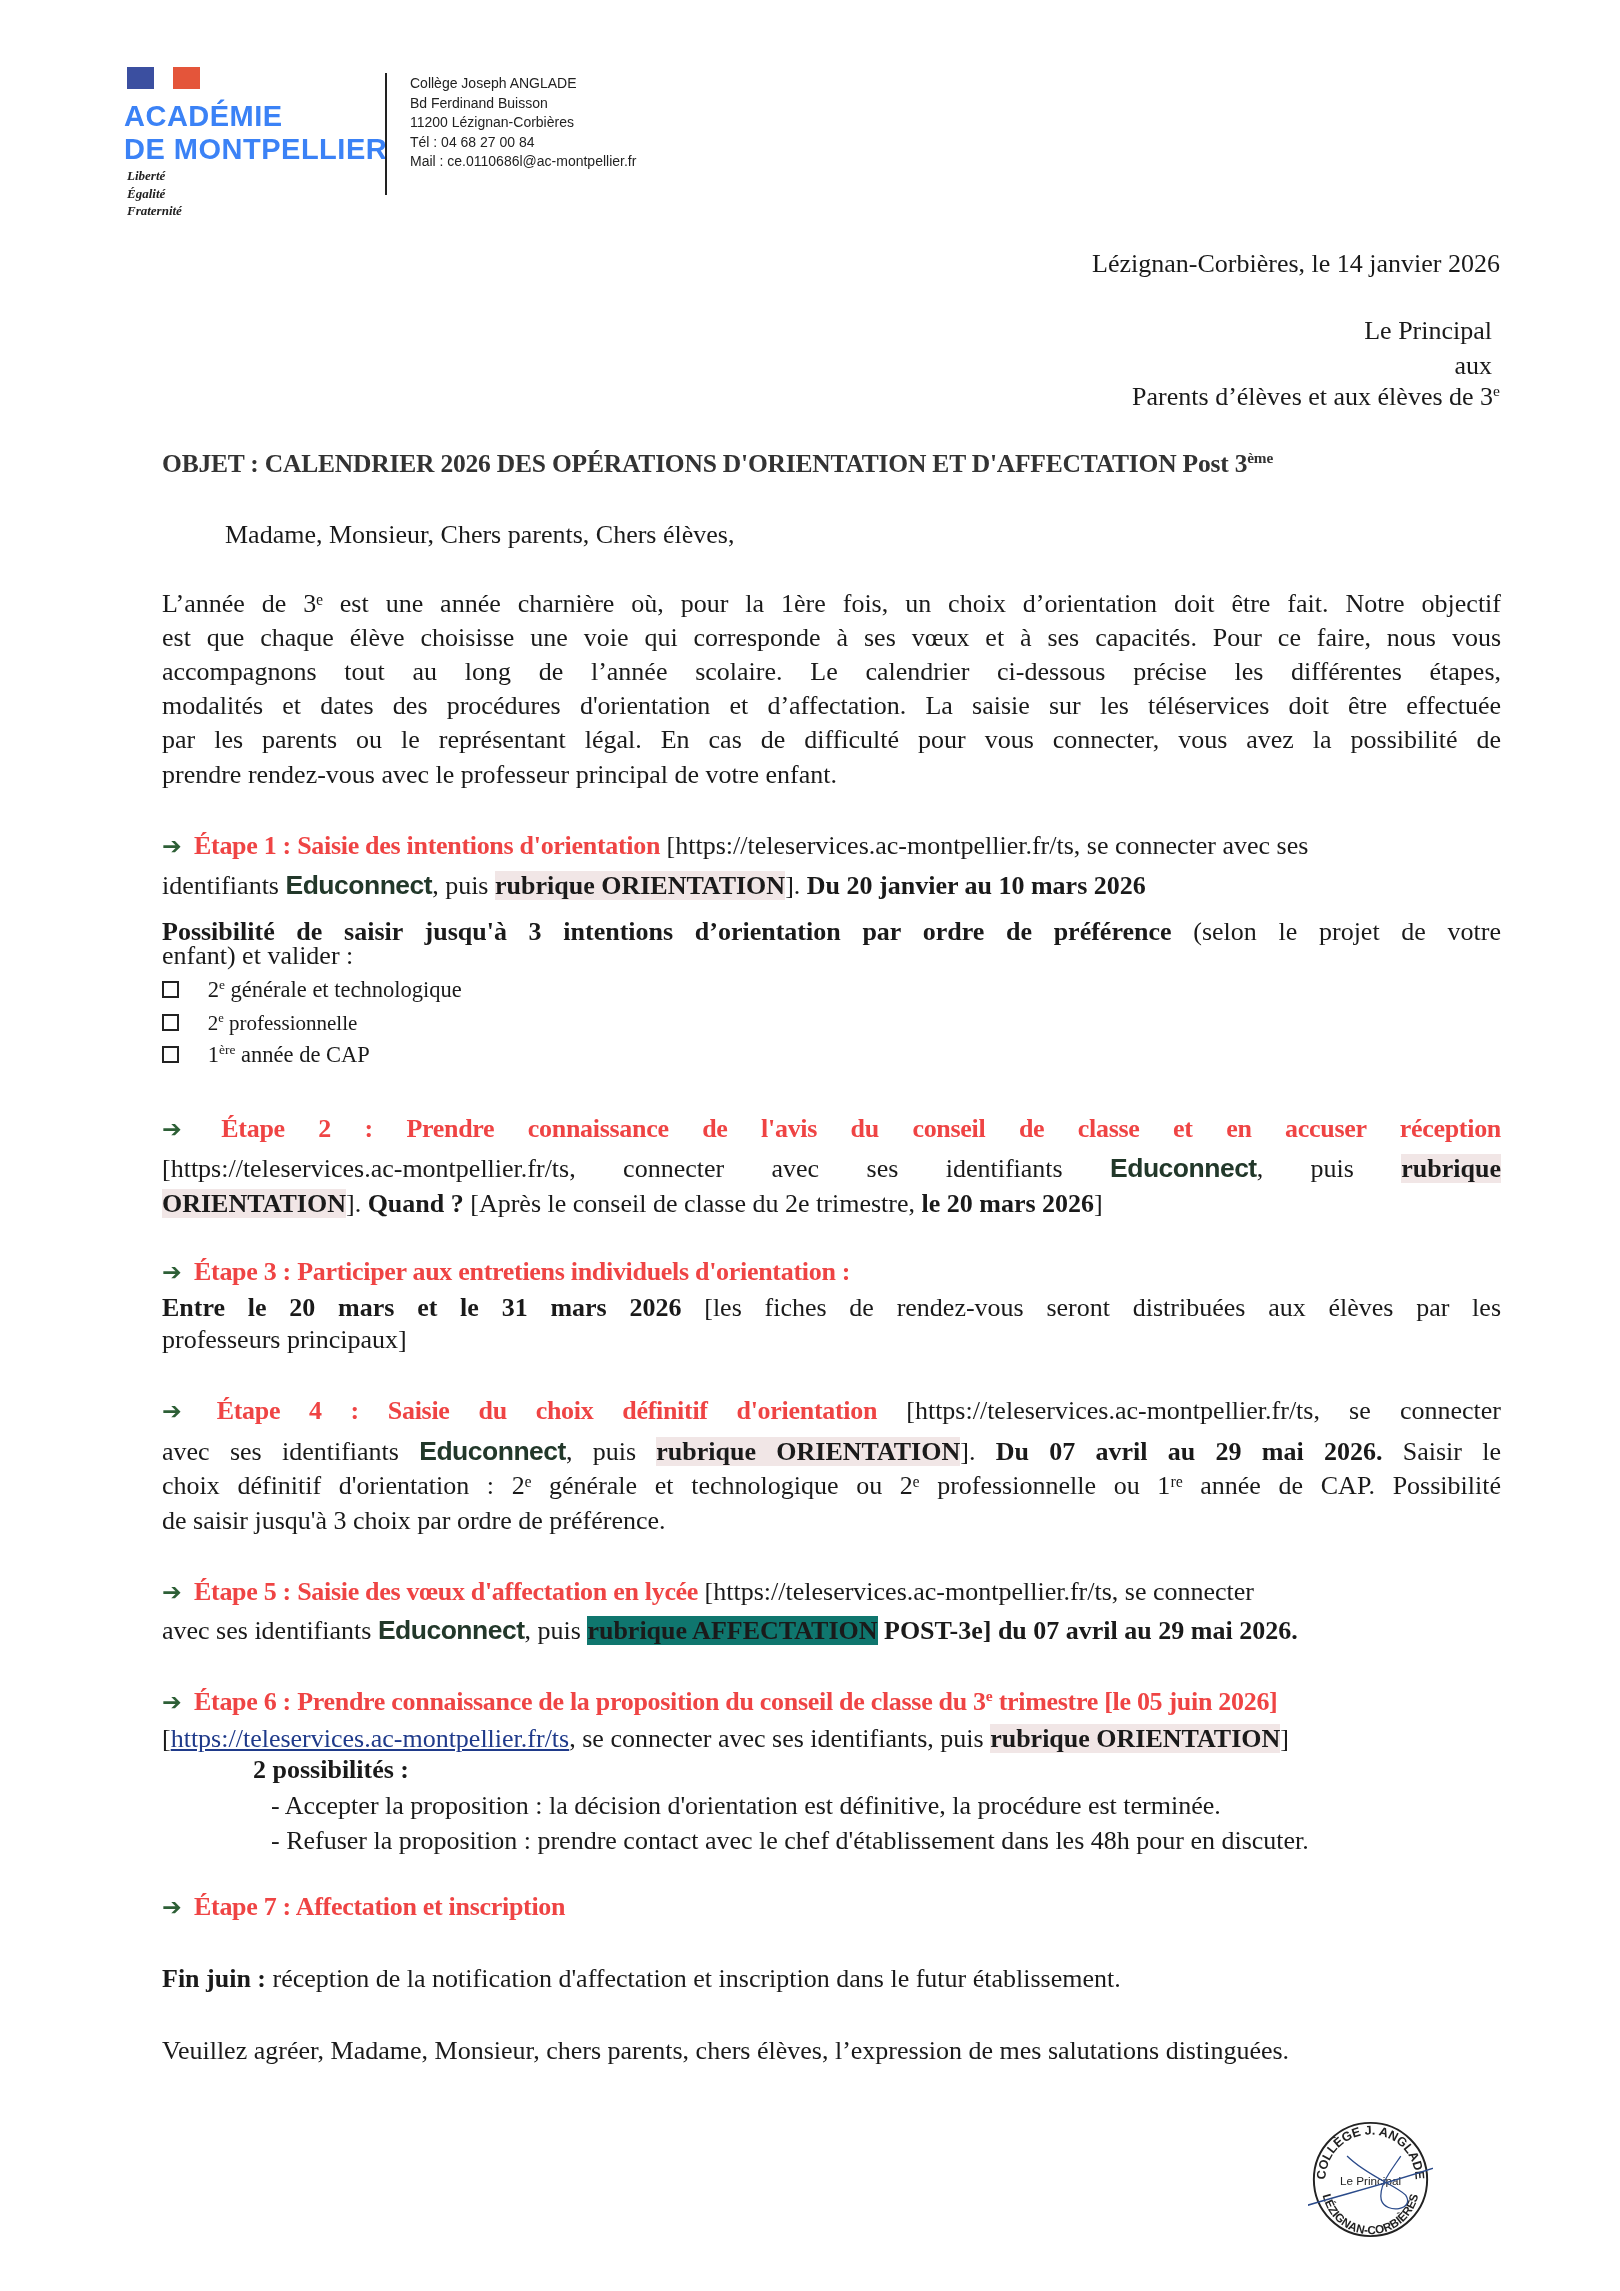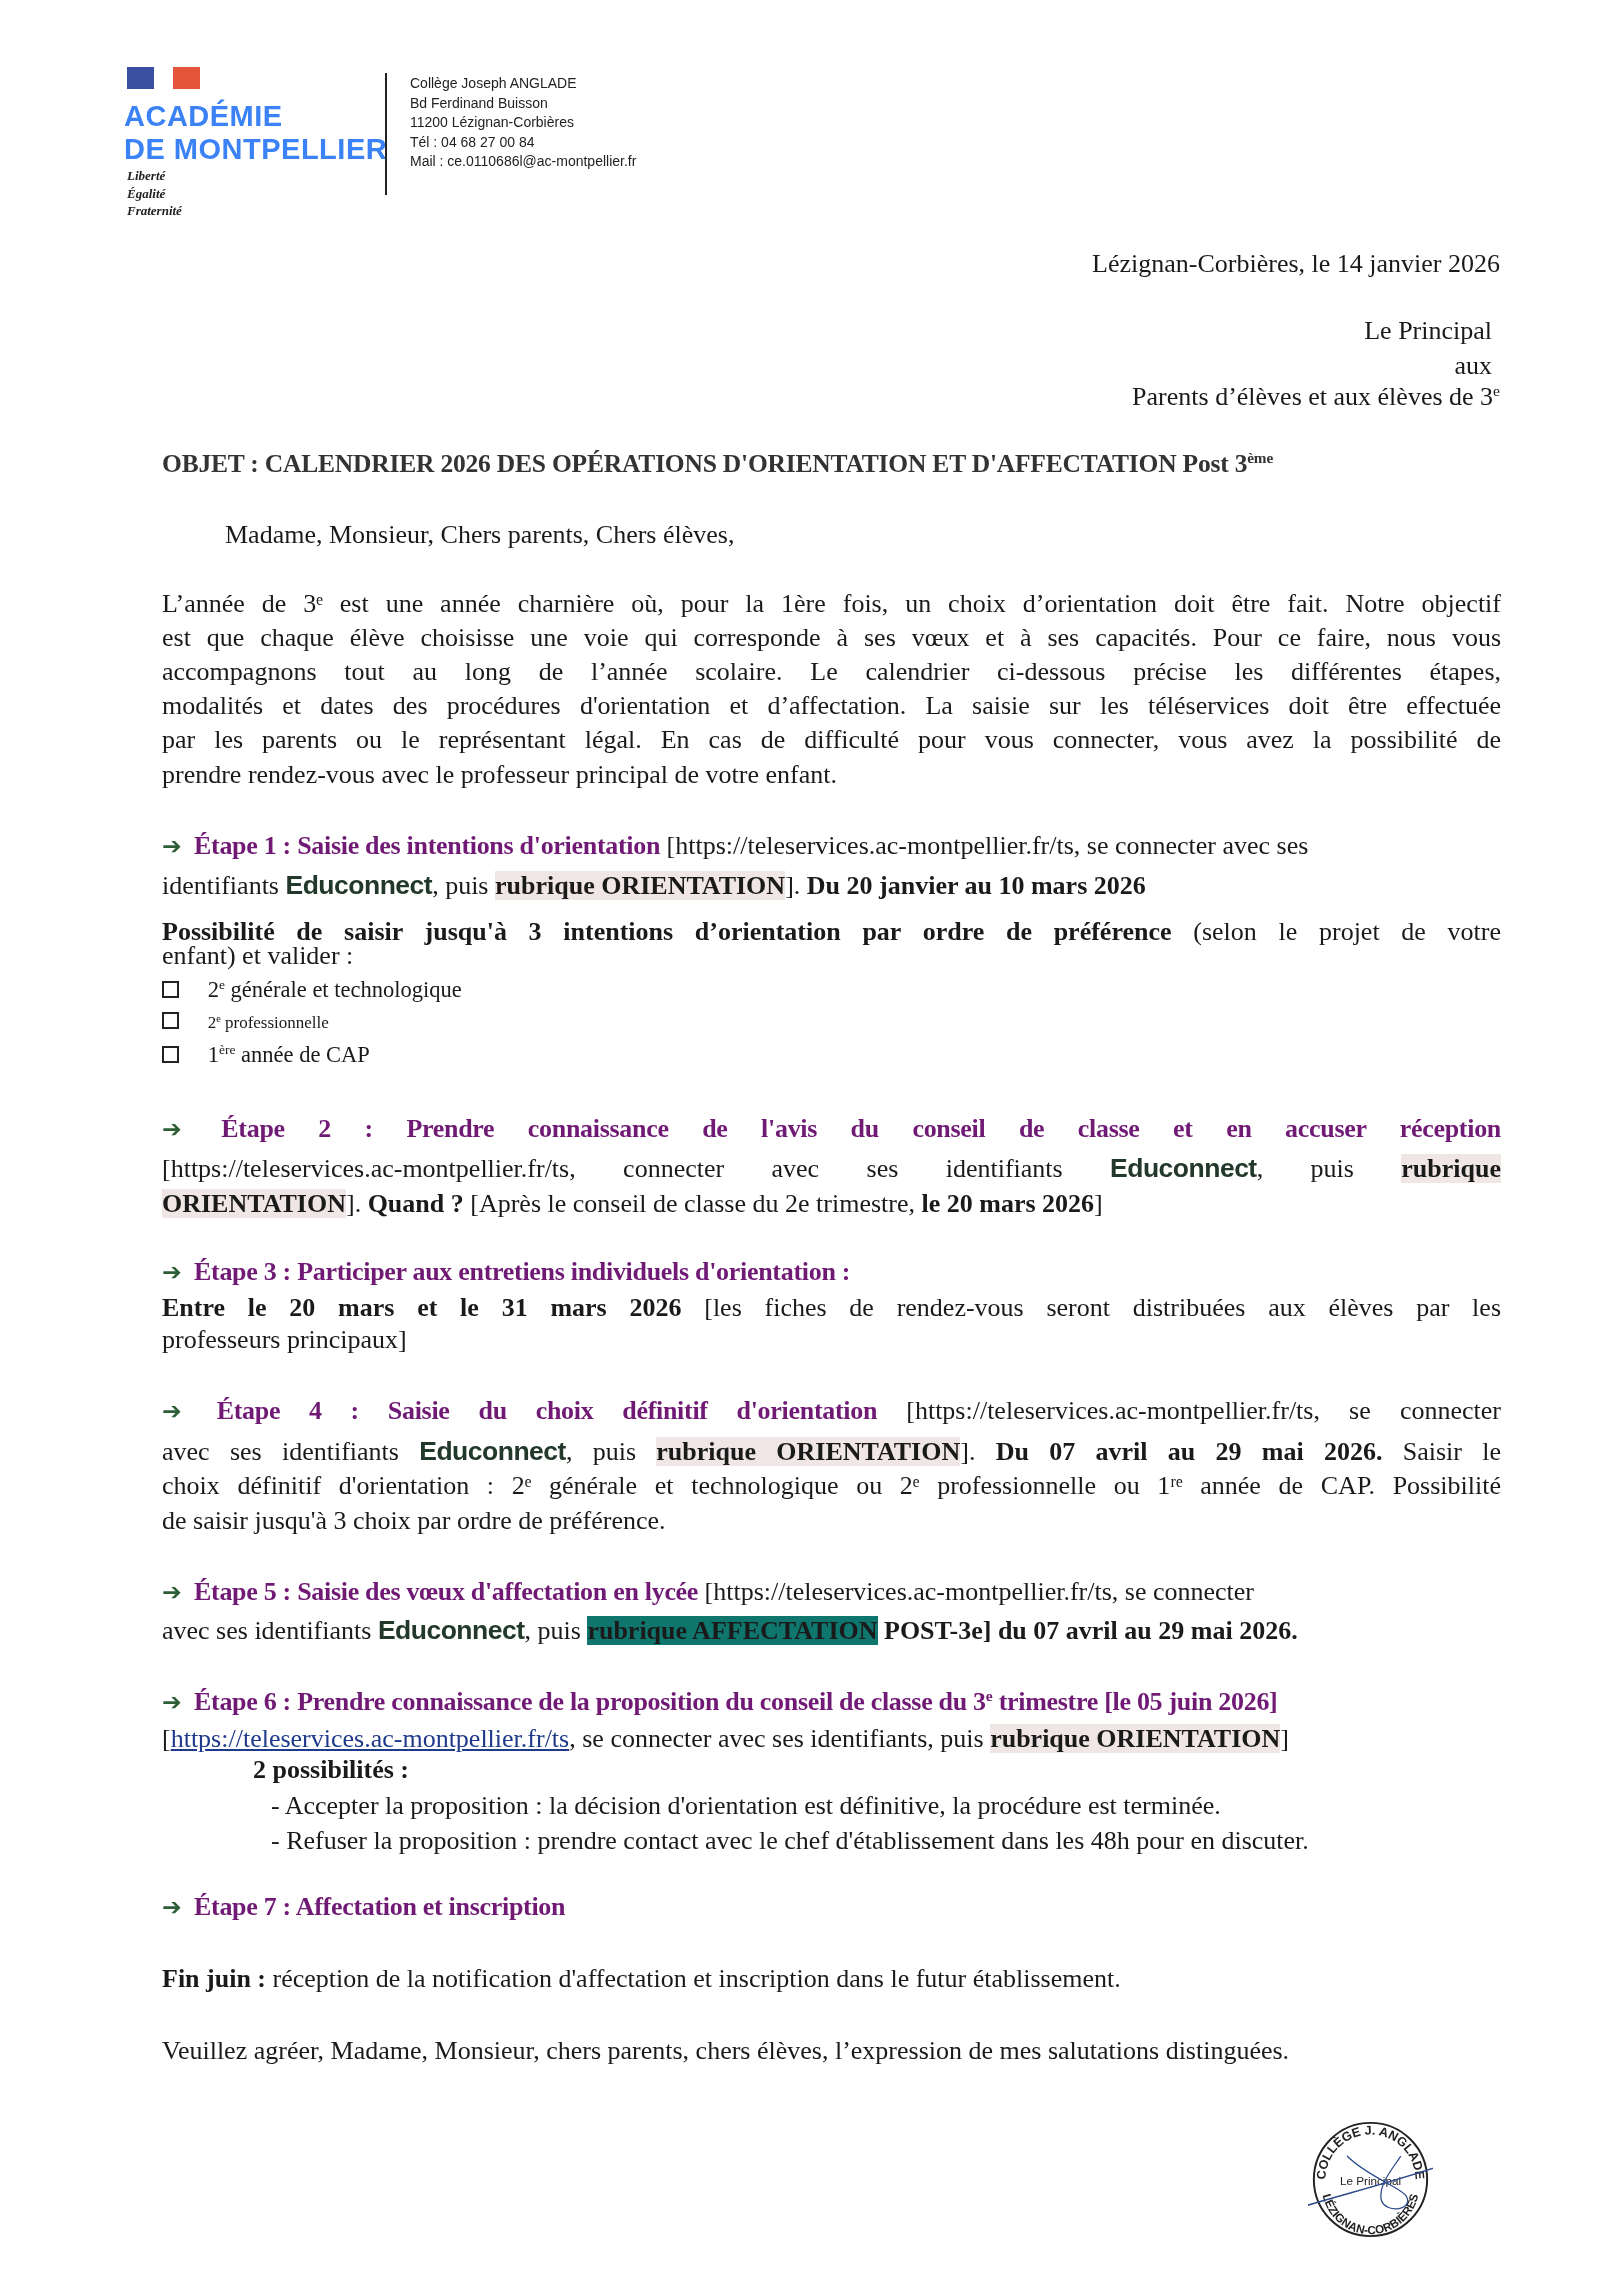--- a/index.html
+++ b/index.html
@@ -16,21 +16,21 @@
   .vsep { position:absolute; left: 385px; top: 73px; width: 2px; height: 122px; background:#222; }
   .address { position:absolute; left: 410px; top: 74px; font-family: "Liberation Sans", sans-serif;
              font-size: 14px; line-height: 19.6px; color:#222; }
 
   .line { position:absolute; left: 162px; width: 1339px; font-size: 26px; line-height: 34px;
           white-space: nowrap; }
   .just { text-align: justify; text-align-last: justify; white-space: normal; height: 34px; overflow: hidden; }
   .right { text-align: right; }
   b, .b { font-weight: bold; }
   .cond { letter-spacing: -0.3px; }
-  .green { color: #701a75; }
+  .green { color: #ef4444; }
   .edu { font-family: "Liberation Sans", sans-serif; font-weight: bold; font-size: 26.5px; color:#22382a; letter-spacing: -0.5px; }
   .hl-pink { background: #f1e6e6; }
   .hl-blue { background: #0f766e; }
   .arrow { display:inline-block; width: 25.5px; color:#2d5f36; font-family:"DejaVu Sans", sans-serif; font-weight:bold; font-size: 23.5px; }
   sup { font-size: 60%; line-height: 0; vertical-align: 0.6em; }
   .title { position:absolute; left: 162px; top: 449px; font-size: 25.5px; font-weight: bold; color:#333;
            white-space: nowrap; letter-spacing: -0.2px; }
   .chk { display:inline-block; width: 16.7px; height: 16.7px; border: 2px solid #222; box-sizing: border-box; vertical-align: -1px; margin-right: 29px; }
   .link { color: #1f3a8a; text-decoration: underline; }
   .stamp { position:absolute; left: 1308px; top: 2117px; width: 125px; height: 125px; }
@@ -90,21 +90,21 @@
     <span class="b hl-pink">rubrique ORIENTATION</span><span>]. </span><span class="b">Du 20 janvier au 10 mars 2026</span>
   </div>
   <div class="line just" style="top:907px;margin-top:8px;">
     <span class="b">Possibilité de saisir jusqu'à 3 intentions d’orientation par ordre de préférence</span>
     <span>(selon le projet de votre</span>
   </div>
   <div class="line" style="top:939px;">enfant) et valider :</div>
   <div class="line" style="top:973px; font-size:22.5px;">
     <span class="chk"></span><span>2</span><sup>e</sup> <span>générale et technologique</span>
   </div>
-  <div class="line" style="top:1006px; font-size:17px;">
+  <div class="line" style="top:1006px; font-size:21px;">
     <span class="chk"></span><span>2</span><sup>e</sup> <span>professionnelle</span>
   </div>
   <div class="line" style="top:1038px; font-size:22.5px;">
     <span class="chk"></span><span>1</span><sup>ère</sup> <span>année de CAP</span>
   </div>
 </div>
 
 <div>
   <div class="line just" style="top:1112px;">
     <span class="arrow">➔</span>

